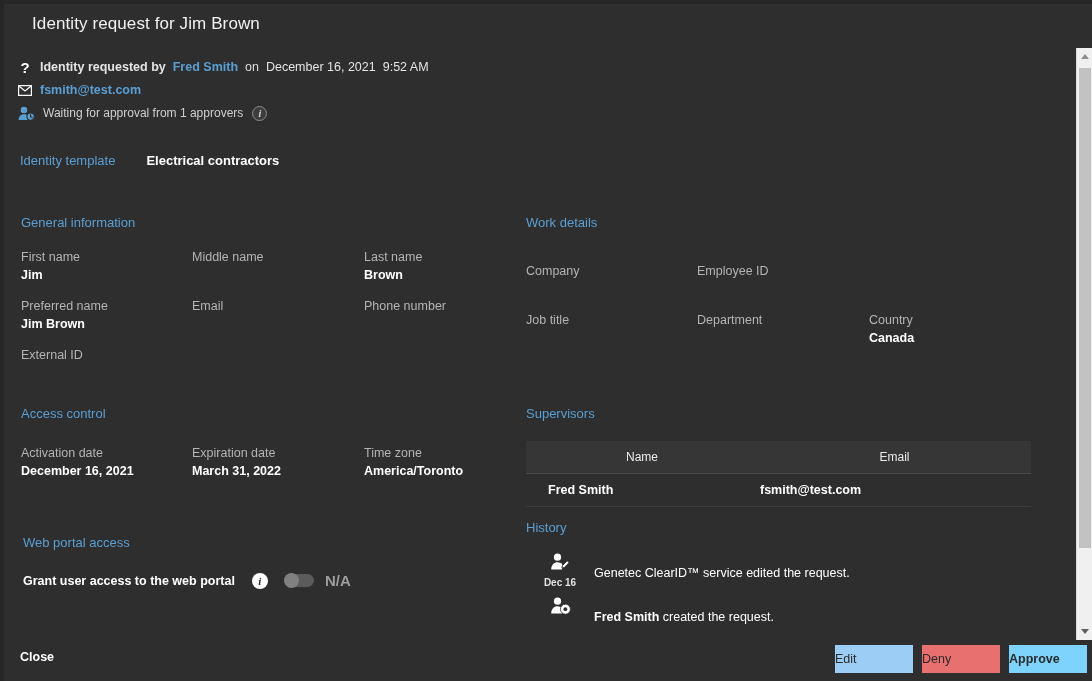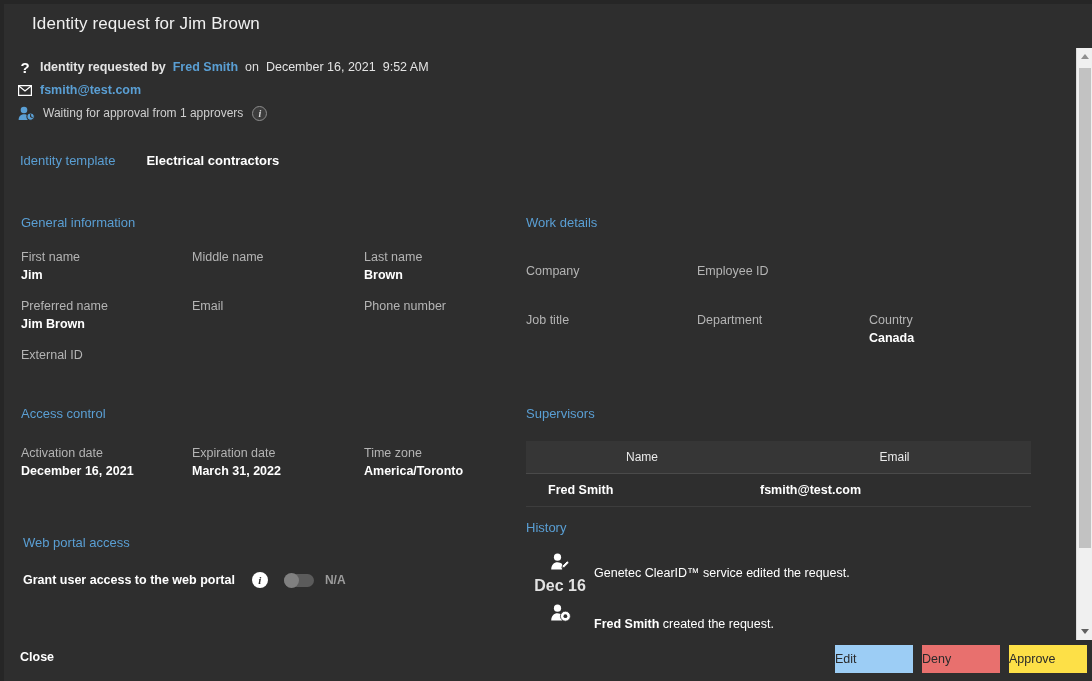--- a/index.html
+++ b/index.html
@@ -197,42 +197,42 @@
   }
   .toggle .knob {
     position: absolute;
     left: 0; top: -1px;
     width: 15px; height: 15px;
     border-radius: 50%;
     background: #808080;
   }
   .toggle-text {
     color: #9c9c9c;
-    font-size: 12px;
+    font-size: 15px;
     font-weight: bold;
     margin-left: 11px;
   }
 
   
   .hist-list { margin-top: 17px; }
   .hist-item {
     display: flex;
     align-items: flex-start;
     min-height: 36px;
   }
   .hist-item + .hist-item { margin-top: 8px; }
   .hist-gutter {
     width: 68px;
     flex: none;
     text-align: center;
     padding-top: 1px;
   }
   .hist-date {
     color: #e2e2e2;
-    font-size: 16px;
+    font-size: 10px;
     font-weight: bold;
     margin-top: 2px;
   }
   .hist-text {
     color: #ffffff;
     font-size: 12.5px;
     padding-top: 14px;
     white-space: nowrap;
   }
   .hist-text b { font-weight: bold; }
@@ -260,21 +260,21 @@
     font-family: "Liberation Sans", sans-serif;
     font-size: 12.5px;
     color: #2a2a2a;
     cursor: pointer;
     line-height: 28px;
     text-align: left;
     padding: 0;
   }
   .btn-edit    { background: #9ccdf5; }
   .btn-deny    { background: #e8706e; }
-  .btn-approve { background: #fde047; }
+  .btn-approve { background: #7dd3fc; font-weight: bold; }
 
   
   .scrollbar {
     position: absolute;
     right: 0; top: 48px;
     width: 16px; height: 592px;
     background: #f0f0f0;
     border-left: 1px solid #dcdcdc;
   }
   .sb-arrow {

